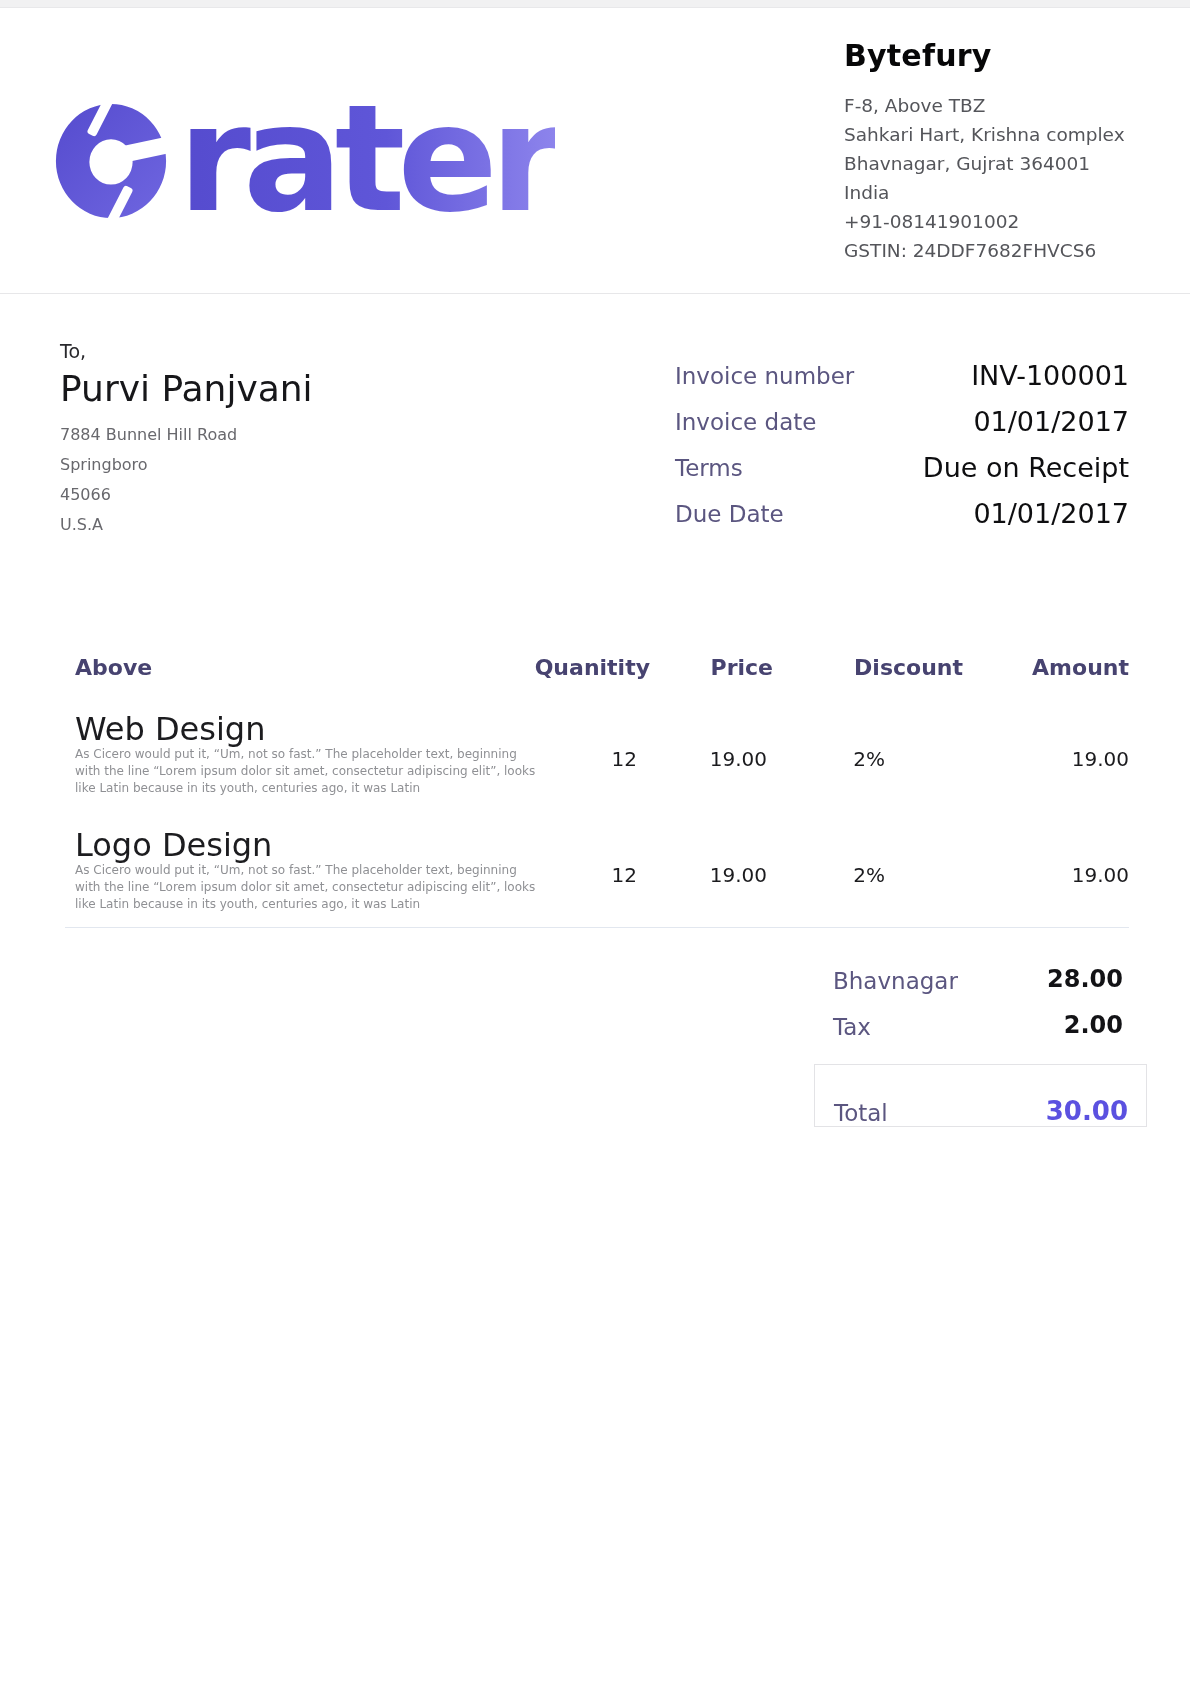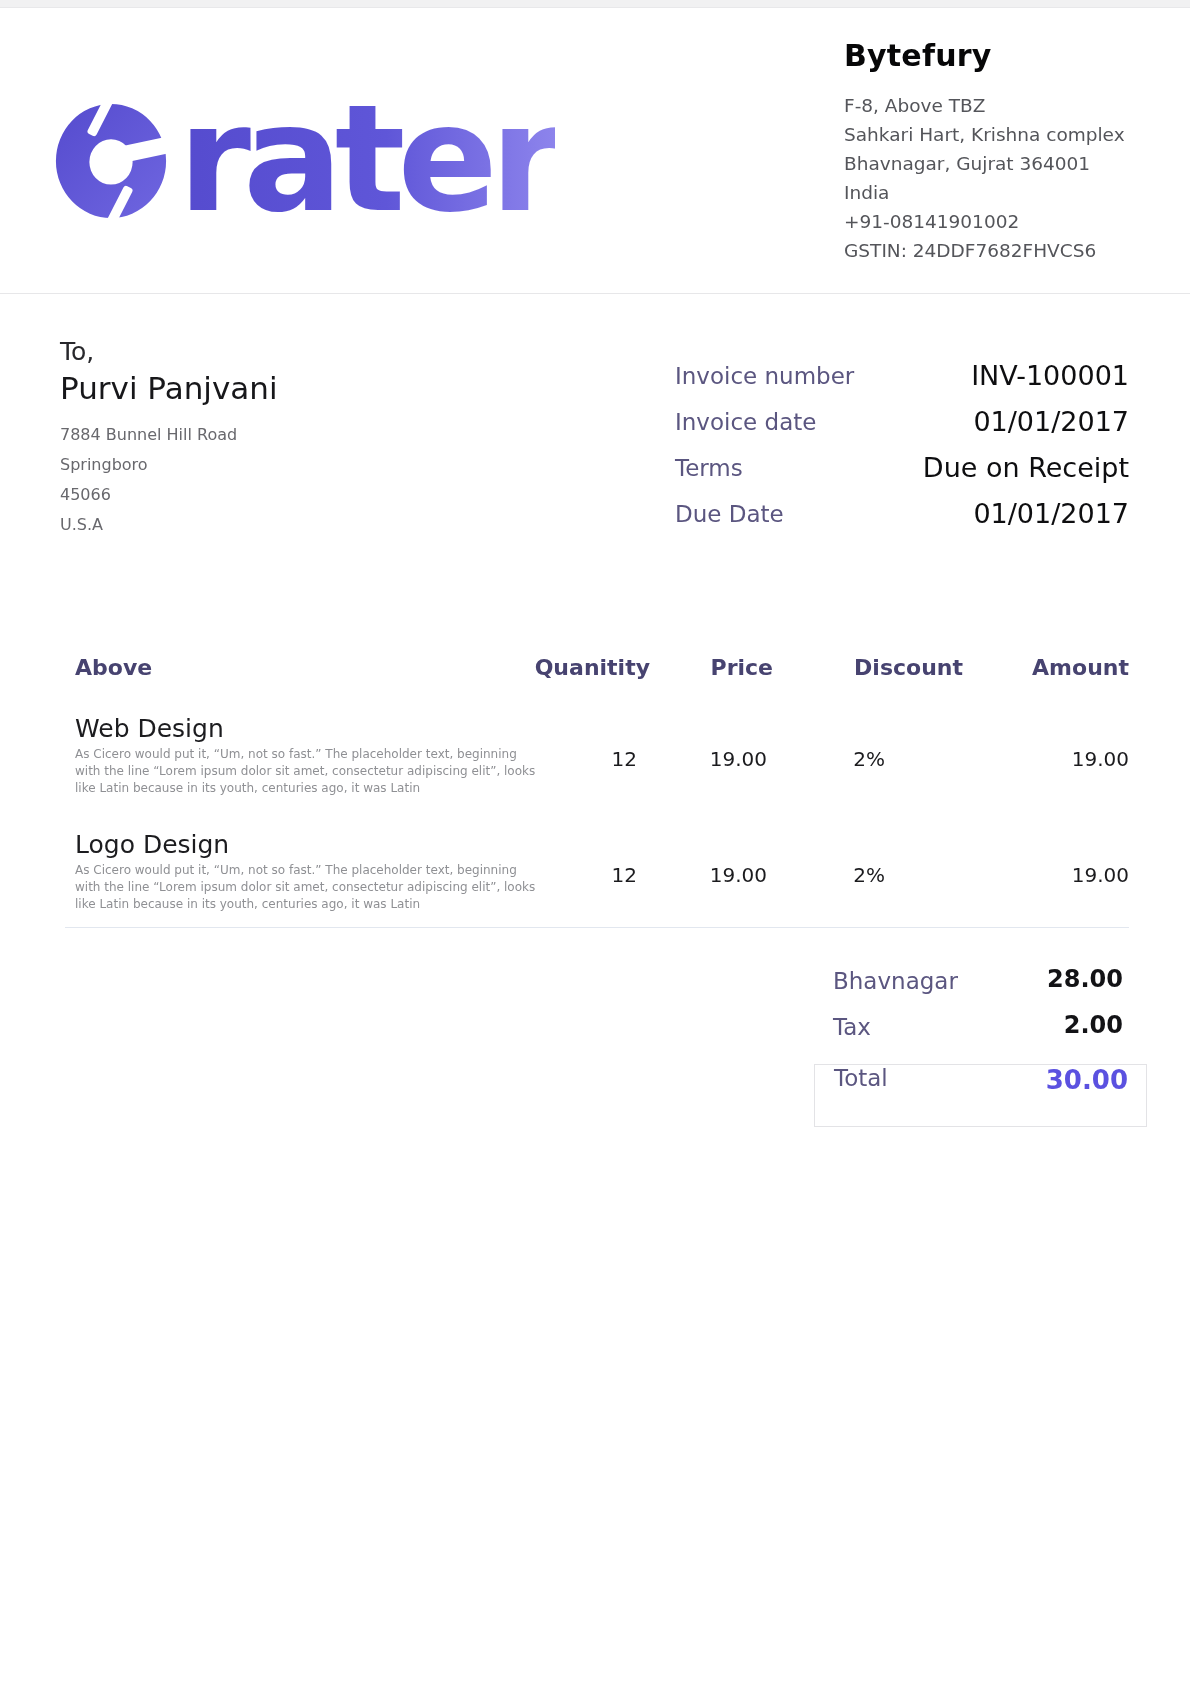--- a/index.html
+++ b/index.html
@@ -23,59 +23,59 @@
       -webkit-text-fill-color:transparent;color:transparent;
     }
   }
   .company{position:absolute;left:844px;top:38px;width:300px;}
   .company-name{font-size:30px;font-weight:bold;color:#070708;letter-spacing:0.2px;margin-bottom:18px;}
   .company-line{font-size:18.5px;color:#54555a;line-height:29px;white-space:nowrap;}
   .header-divider{position:absolute;top:293px;left:0;right:0;height:1px;background:#e7e7e9;}
 
   
   .billto{position:absolute;left:60px;top:338px;}
-  .billto-label{font-size:25px;color:#28282c;line-height:27px;}
-  .billto-name{font-size:31px;color:#17171a;line-height:37px;margin-top:5px;}
+  .billto-label{font-size:19px;color:#28282c;line-height:27px;}
+  .billto-name{font-size:36px;color:#17171a;line-height:37px;margin-top:5px;}
   .billto-lines{margin-top:13px;}
   .billto-line{font-size:16px;color:#68686d;line-height:30px;}
 
   
   .meta{position:absolute;left:675px;top:361px;right:61px;}
   .meta-row{display:flex;justify-content:space-between;align-items:flex-start;height:46px;}
   .meta-label{font-size:23px;color:#5b5680;line-height:30px;}
   .meta-value{font-size:27px;color:#0e0e10;line-height:30px;}
 
   
   .th{position:absolute;top:652px;font-size:22px;font-weight:bold;color:#474370;line-height:32px;white-space:nowrap;}
   .th-item{left:75px;}
   .th-qty{right:540px;}
   .th-price{right:417px;}
   .th-discount{right:227px;}
   .th-amount{right:61px;}
 
-  .item-title{position:absolute;left:75px;font-size:25px;color:#1c1c1f;line-height:30px;}
+  .item-title{position:absolute;left:75px;font-size:32px;color:#1c1c1f;line-height:30px;}
   .item-desc{position:absolute;left:75px;font-size:12px;line-height:17px;color:#8f9094;white-space:pre-line;}
   .cell{position:absolute;font-size:20px;color:#1b1b1e;line-height:24px;white-space:nowrap;}
   .r1{top:747px;} .r2{top:863px;}
   .c-qty{right:553px;} .c-price{right:423px;} .c-discount{right:305px;} .c-amount{right:61px;}
   .t1{top:714px;} .t2{top:830px;}
   .d1{top:746px;} .d2{top:862px;}
 
   .table-bottom{position:absolute;top:927px;left:65px;right:61px;height:1px;background:#e2e7ef;}
 
   
   .tot-label{position:absolute;left:833px;font-size:23px;color:#5b5680;line-height:30px;}
   .tot-value{position:absolute;right:67px;font-size:24px;font-weight:bold;color:#131316;line-height:30px;}
   .subtotal-label{top:966px;} .subtotal-value{top:964px;}
   .tax-label{top:1012px;} .tax-value{top:1010px;}
 
   .total-box{
     position:absolute;left:814px;top:1064px;width:333px;height:63px;box-sizing:border-box;
     border:1px solid #e3e3e6;background:#ffffff;
-    display:flex;align-items:flex-start;justify-content:space-between;
+    display:flex;align-items:flex-end;justify-content:space-between;
     padding:0 18px 0 19px;
   }
   .total-label{font-size:23px;color:#5b5680;}
   .total-value{font-size:26px;font-weight:bold;color:#5b51e0;margin-left:20px;}
 </style>
 </head>
 <body>
 
 <div class="page">
   <div class="top-strip"></div>

